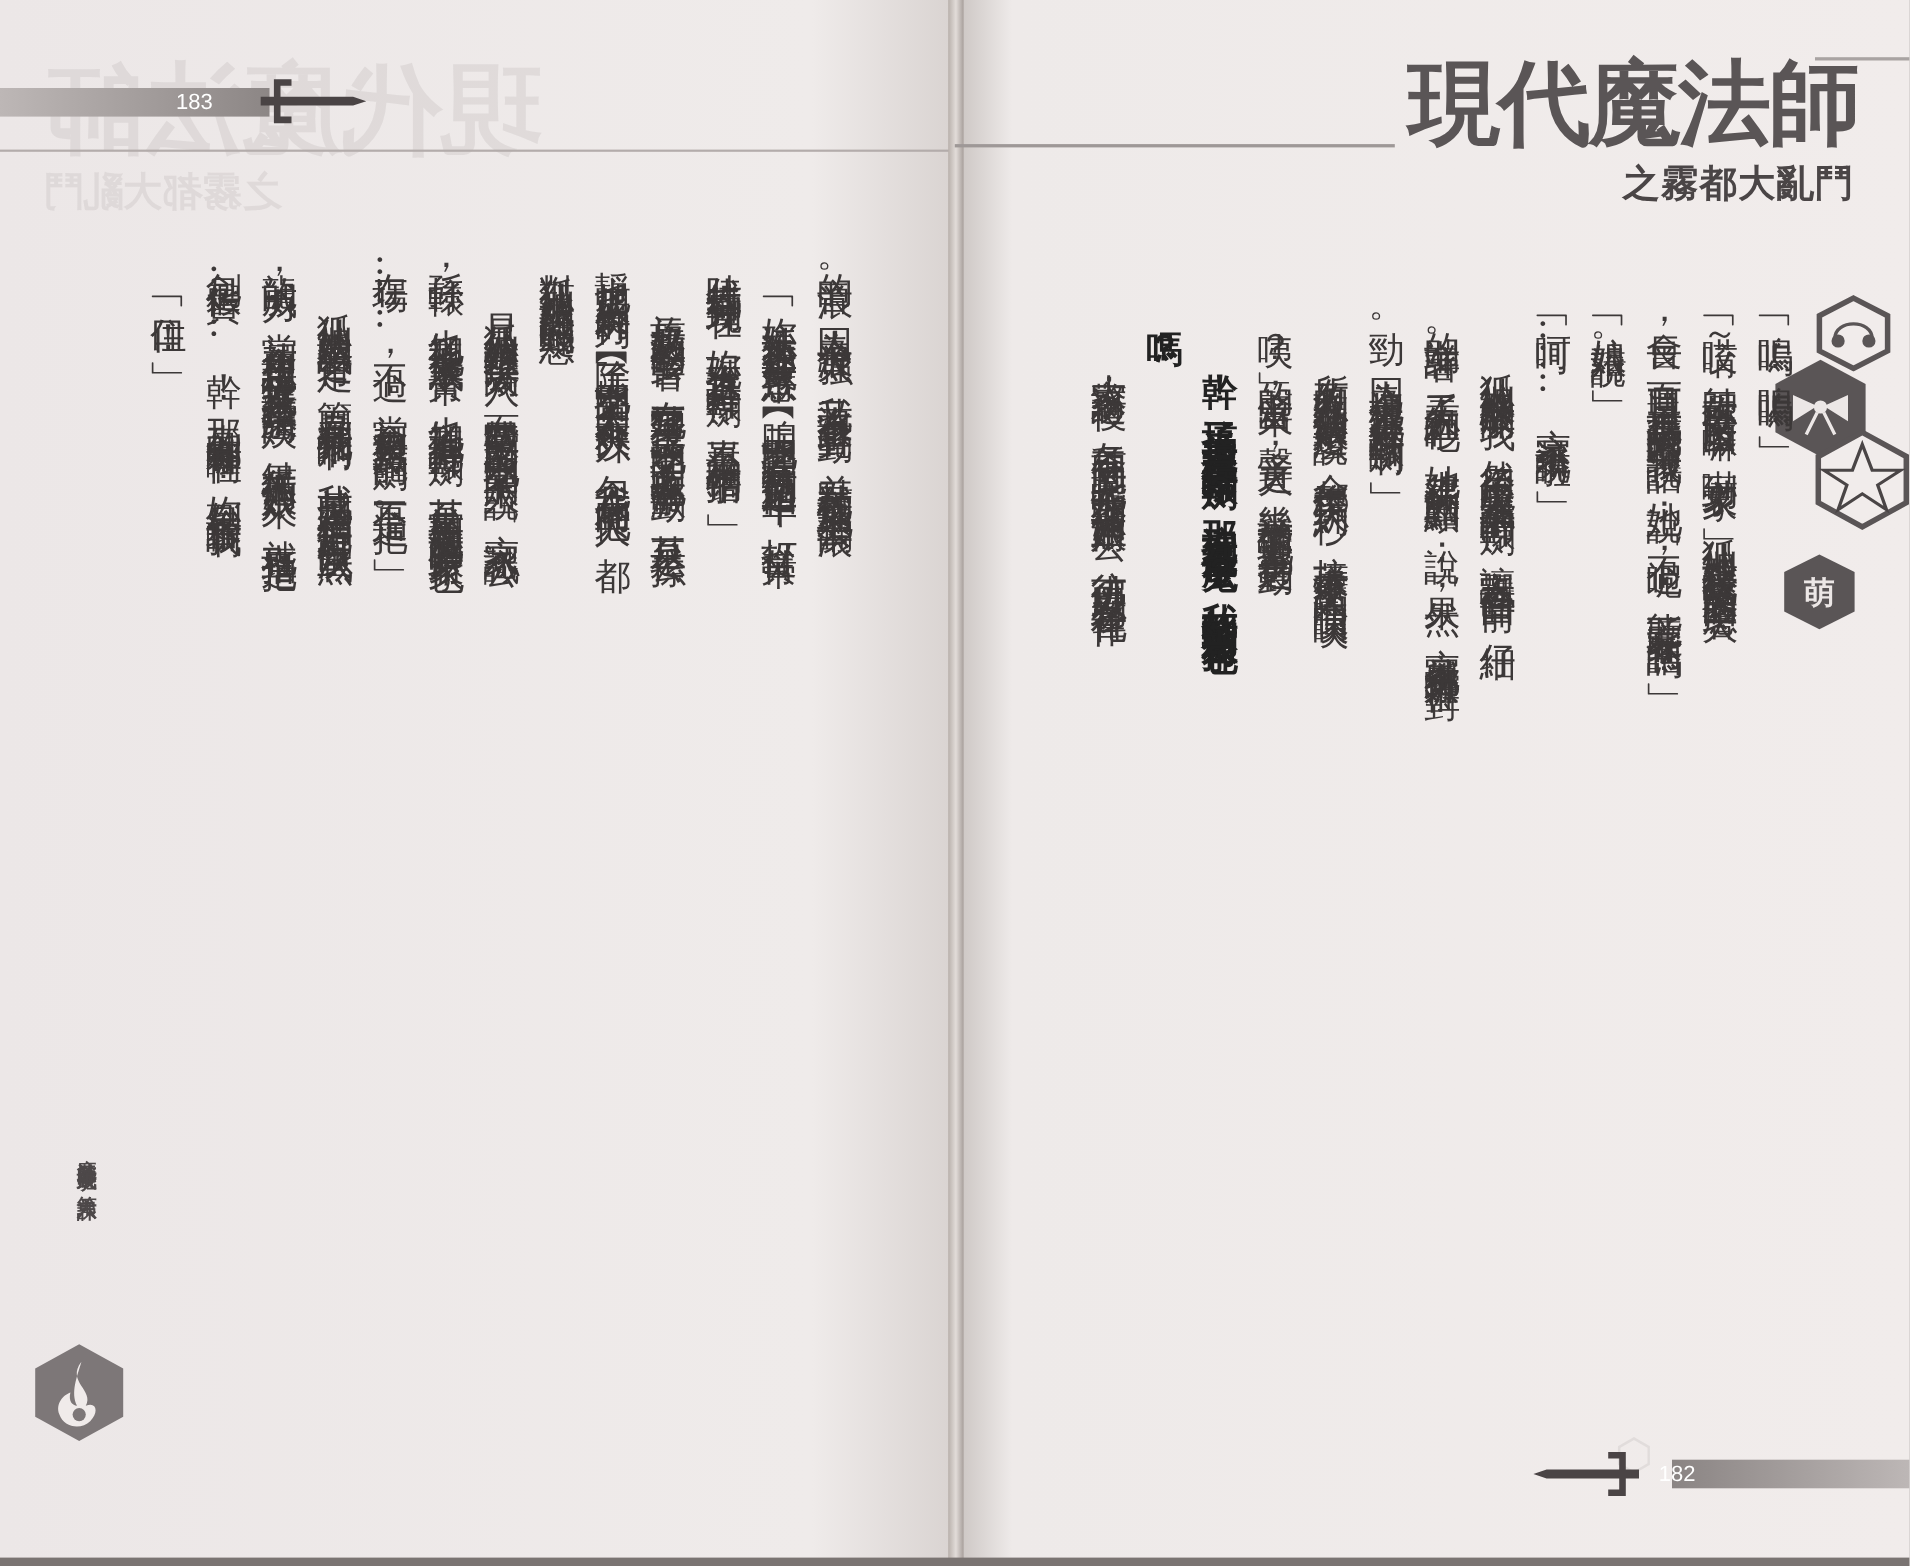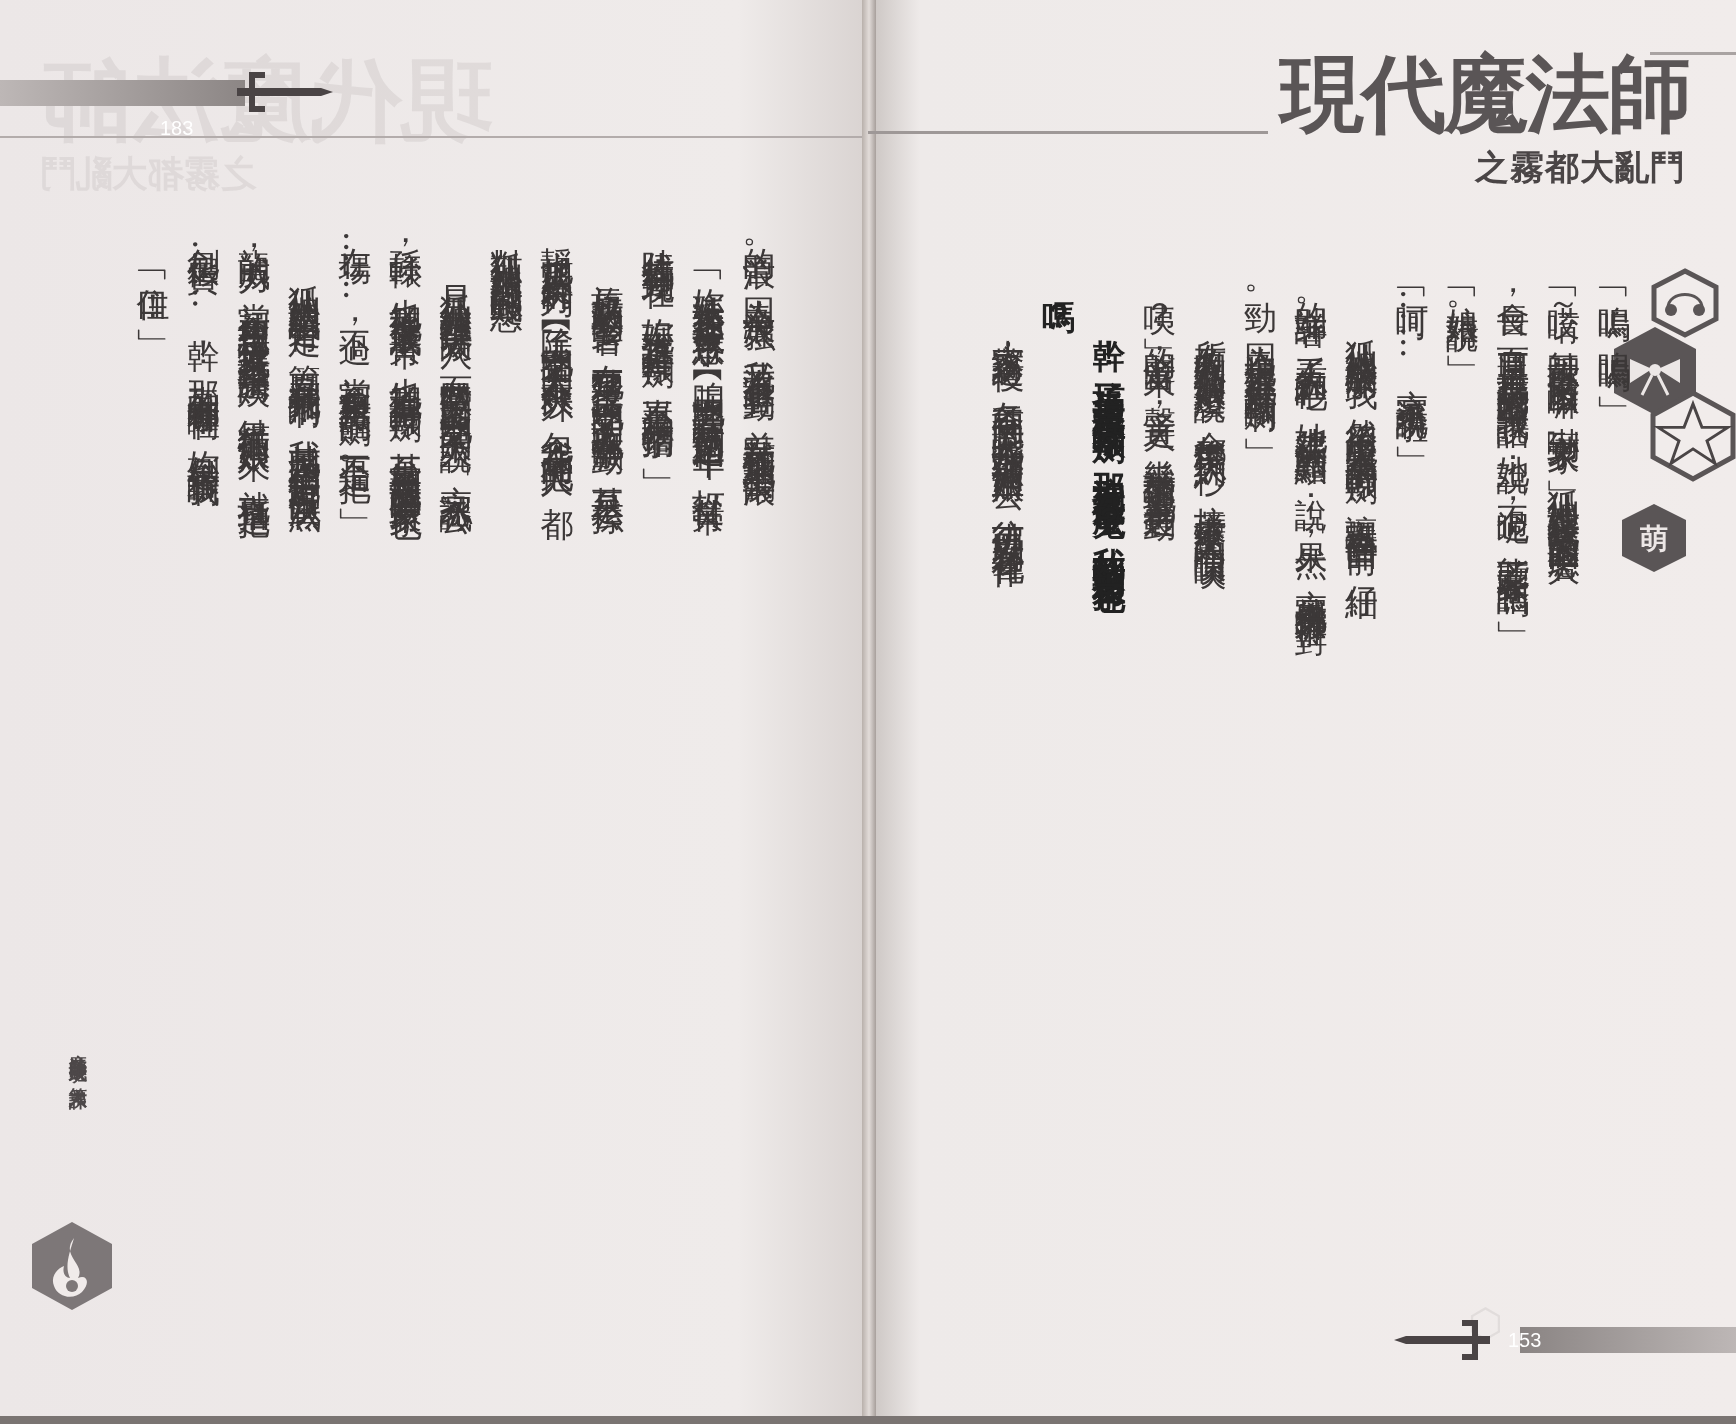--- a/index.html
+++ b/index.html
@@ -26,21 +26,21 @@
     position:absolute; top:0;
     writing-mode:vertical-rl;
     font-size:33px; line-height:48px; letter-spacing:4.2px;
     color:#3c3838; white-space:nowrap;
   }
   .col.bold { font-weight:bold; color:#222; }
 
   
   .hdr-bar-left { position:absolute; left:0; top:80px; width:245px; height:26px; background:linear-gradient(90deg,#bdb7b6,#8c8685); }
   .hdr-line-left { position:absolute; left:0; top:136px; width:868px; height:2px; background:#b3acab; }
-  .pn-left { position:absolute; left:160px; top:80px; color:#fff; font-family:"Liberation Sans",sans-serif; font-size:20px; line-height:26px;margin-top:35px; }
+  .pn-left { position:absolute; left:160px; top:80px; color:#fff; font-family:"Liberation Sans",sans-serif; font-size:20px; line-height:26px; }
   .sword { position:absolute; }
   .hdr-line-right { position:absolute; left:868px; top:131px; width:400px; height:3px; background:#9e9897; }
   .title-main { position:absolute; left:1280px; top:46px; font-family:"DejaVu Sans",sans-serif; font-weight:bold; font-size:84px; letter-spacing:-2px; color:#5a5556; line-height:96px; }
   .title-sub { position:absolute; left:1475px; top:147px; font-family:"DejaVu Sans",sans-serif; font-weight:bold; font-size:34px; color:#4a4546; line-height:40px; letter-spacing:1px; }
   .hdr-right-rule { position:absolute; left:1650px; top:52px; width:86px; height:3px; background:#a9a3a2; }
   .ftr-bar-right { position:absolute; left:1520px; top:1327px; width:216px; height:26px; background:linear-gradient(90deg,#8a8483,#bdb7b6); }
   .pn-right { position:absolute; left:1508px; top:1327px; color:#fff; font-family:"Liberation Sans",sans-serif; font-size:20px; line-height:26px; }
 
   .series { position:absolute; left:66px; top:1040px; writing-mode:vertical-rl; font-family:"DejaVu Sans",sans-serif; font-weight:bold; font-size:18px; color:#4d4849; letter-spacing:2px; }
   .hex { position:absolute; }
@@ -128,18 +128,18 @@
     <div class="col" style="left: 1287px; top: 276px;">的端詳著。看了大約五秒吧，她才很滿意的點點頭，說：「果然，哀家就覺得哪裡不對</div>
     <div class="col" style="left: 1236.5px; top: 276px;">勁。因為這把根本就不是什麼軒轅劍啊～」</div>
     <div class="col" style="left: 1186px; top: 313px;">所有的人聽到狐仙娘娘這麼說，全都傻楞了大約一秒，接著才爆出驚人的「咦咦咦咦</div>
     <div class="col" style="left: 1135.5px; top: 276px;">咦？」的聲音出來，聲音之大，幾乎讓整個地下室都為之震動。</div>
     <div class="col bold" style="left: 1085px; top: 313px;">幹！搞了半天這把根本不是軒轅劍？那這把到底是什麼鬼？我的軒轅劍被人掉包了</div>
     <div class="col bold" style="left: 1034.5px; top: 276px;">嗎？</div>
     <div class="col" style="left: 984px; top: 313px;">大家驚訝過後，各種不同的意見七嘴八舌朝著狐仙娘娘而去，彷彿可以看到聲音化作</div>
   </div>
 
 <div class="ftr-bar-right"></div>
-<span class="pn-right">153</span>
+<span class="pn-right">182</span>
 <svg class="sword" style="left:1392px;top:1316px" width="100" height="48" viewBox="0 0 100 48">
   <path d="M98 20 L86 20 L86 4 L70 4 L70 10 L80 10 L80 20 L14 20 L2 24 L14 28 L80 28 L80 38 L70 38 L70 44 L86 44 L86 28 L98 28 Z" fill="#4a4445"></path>
 </svg>
 
 <div class="bottom-edge"></div>
 
 </body></html>

